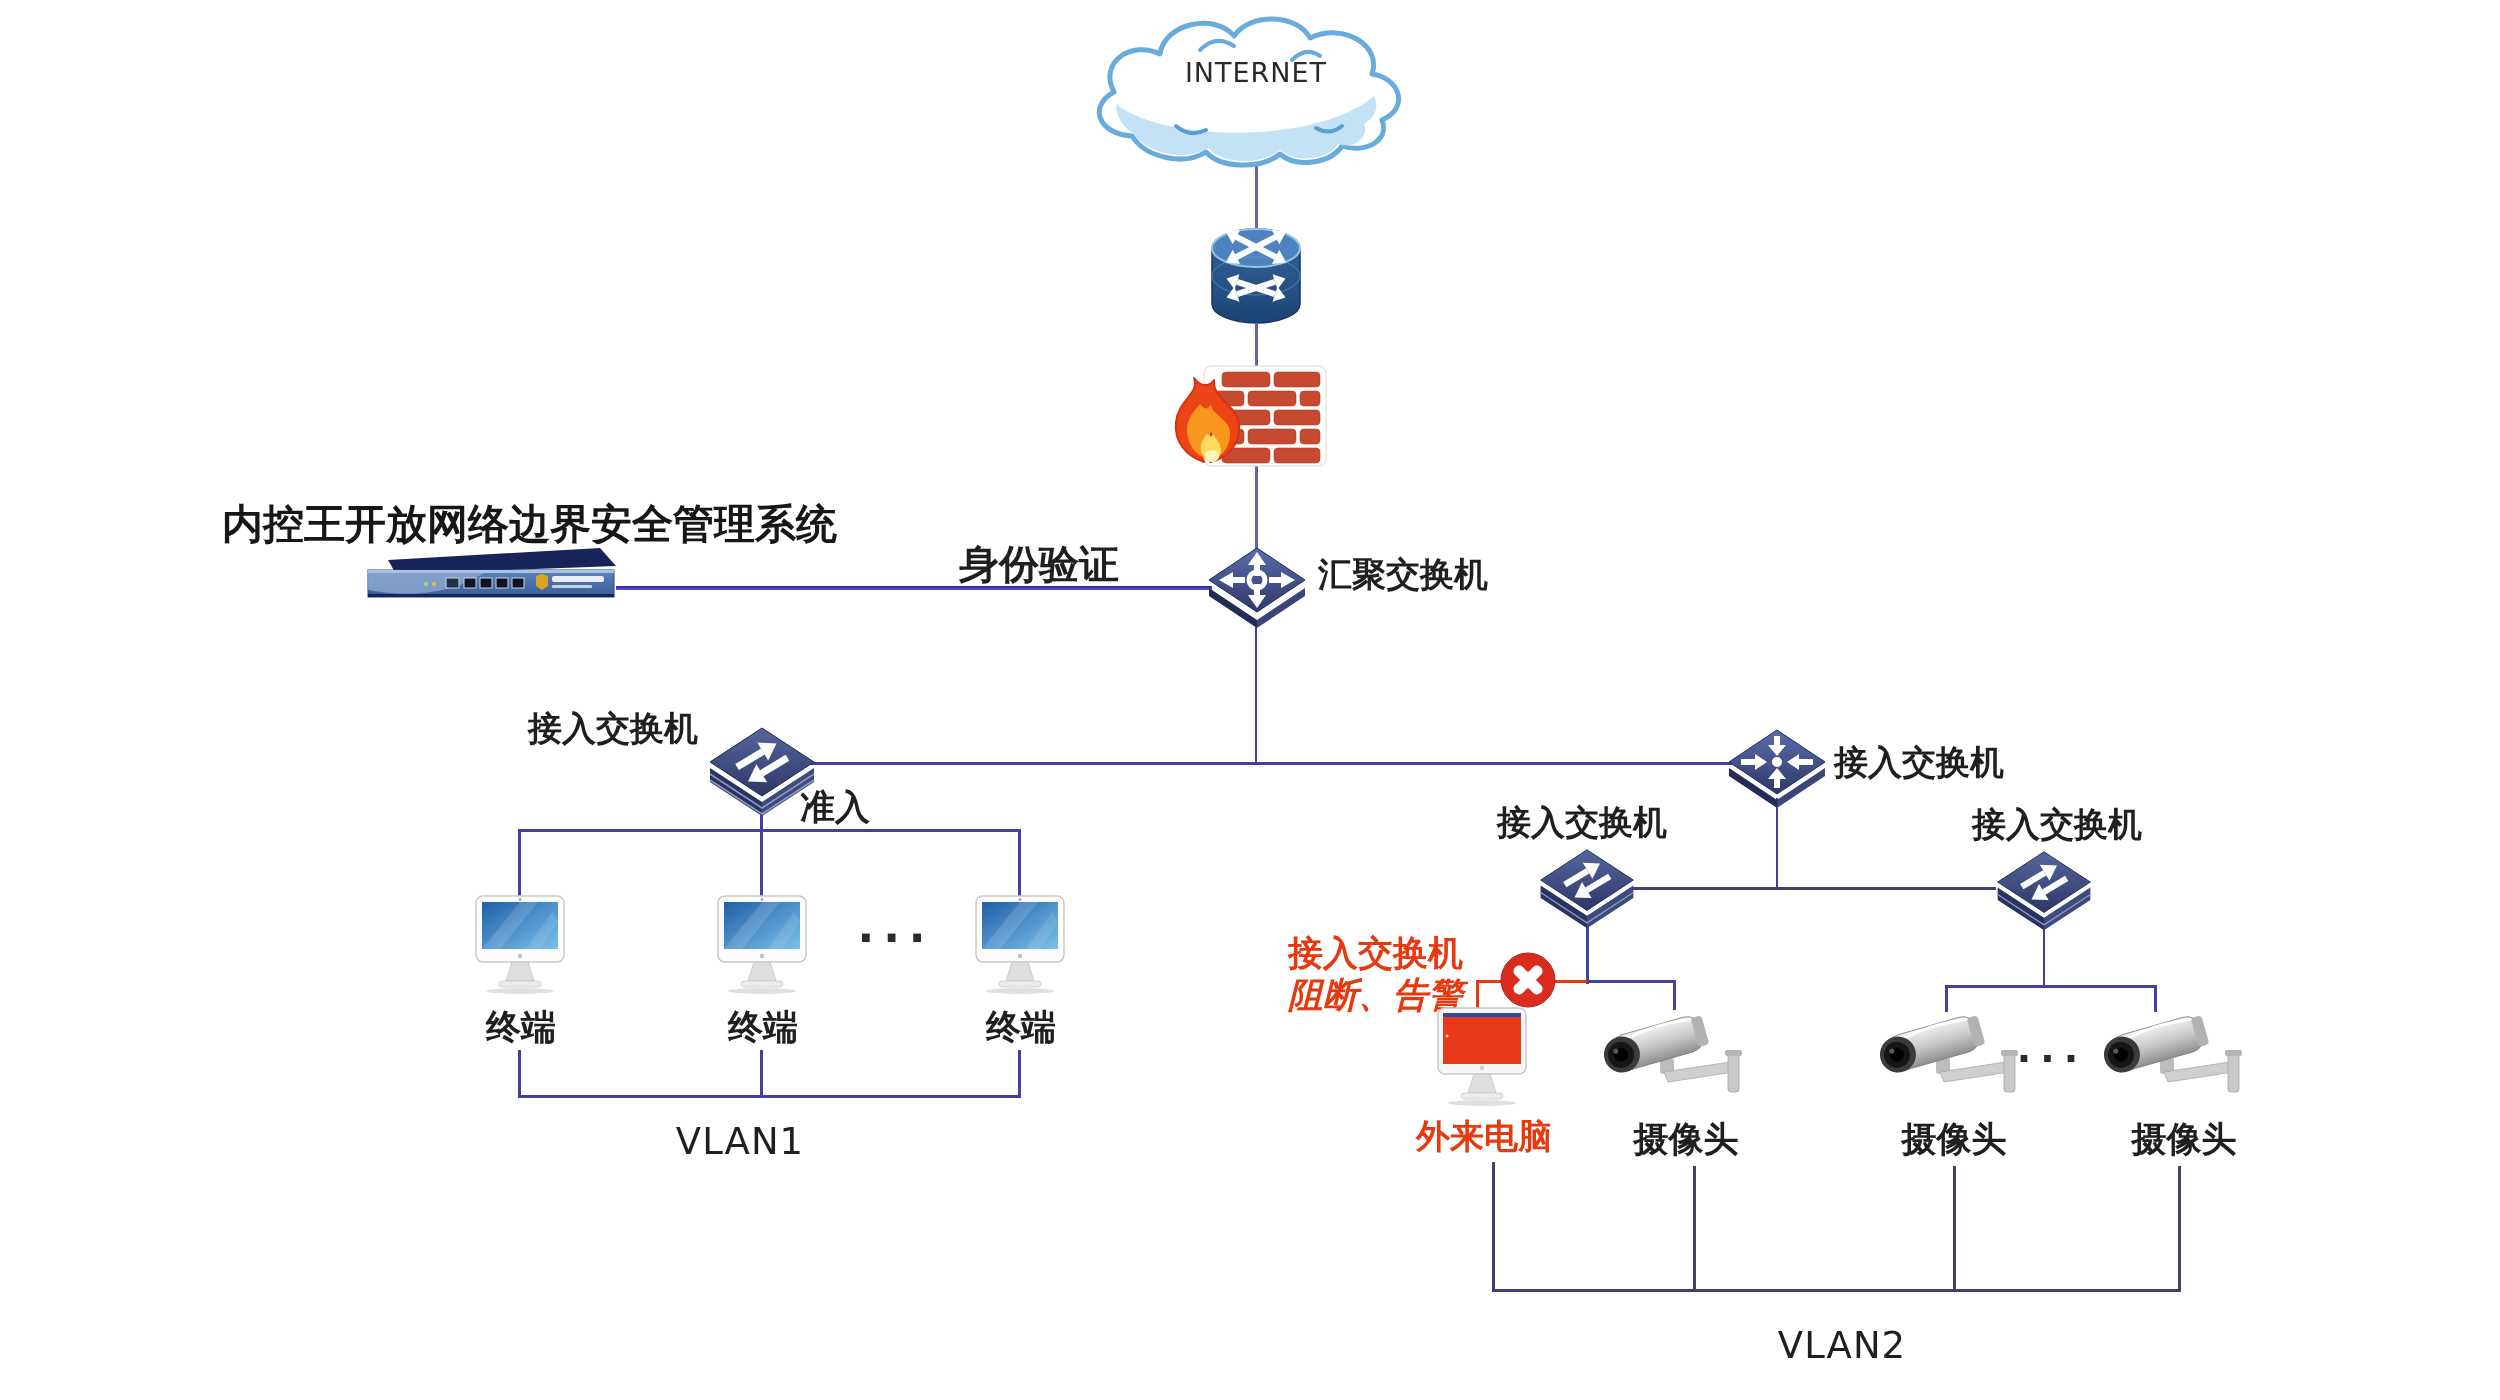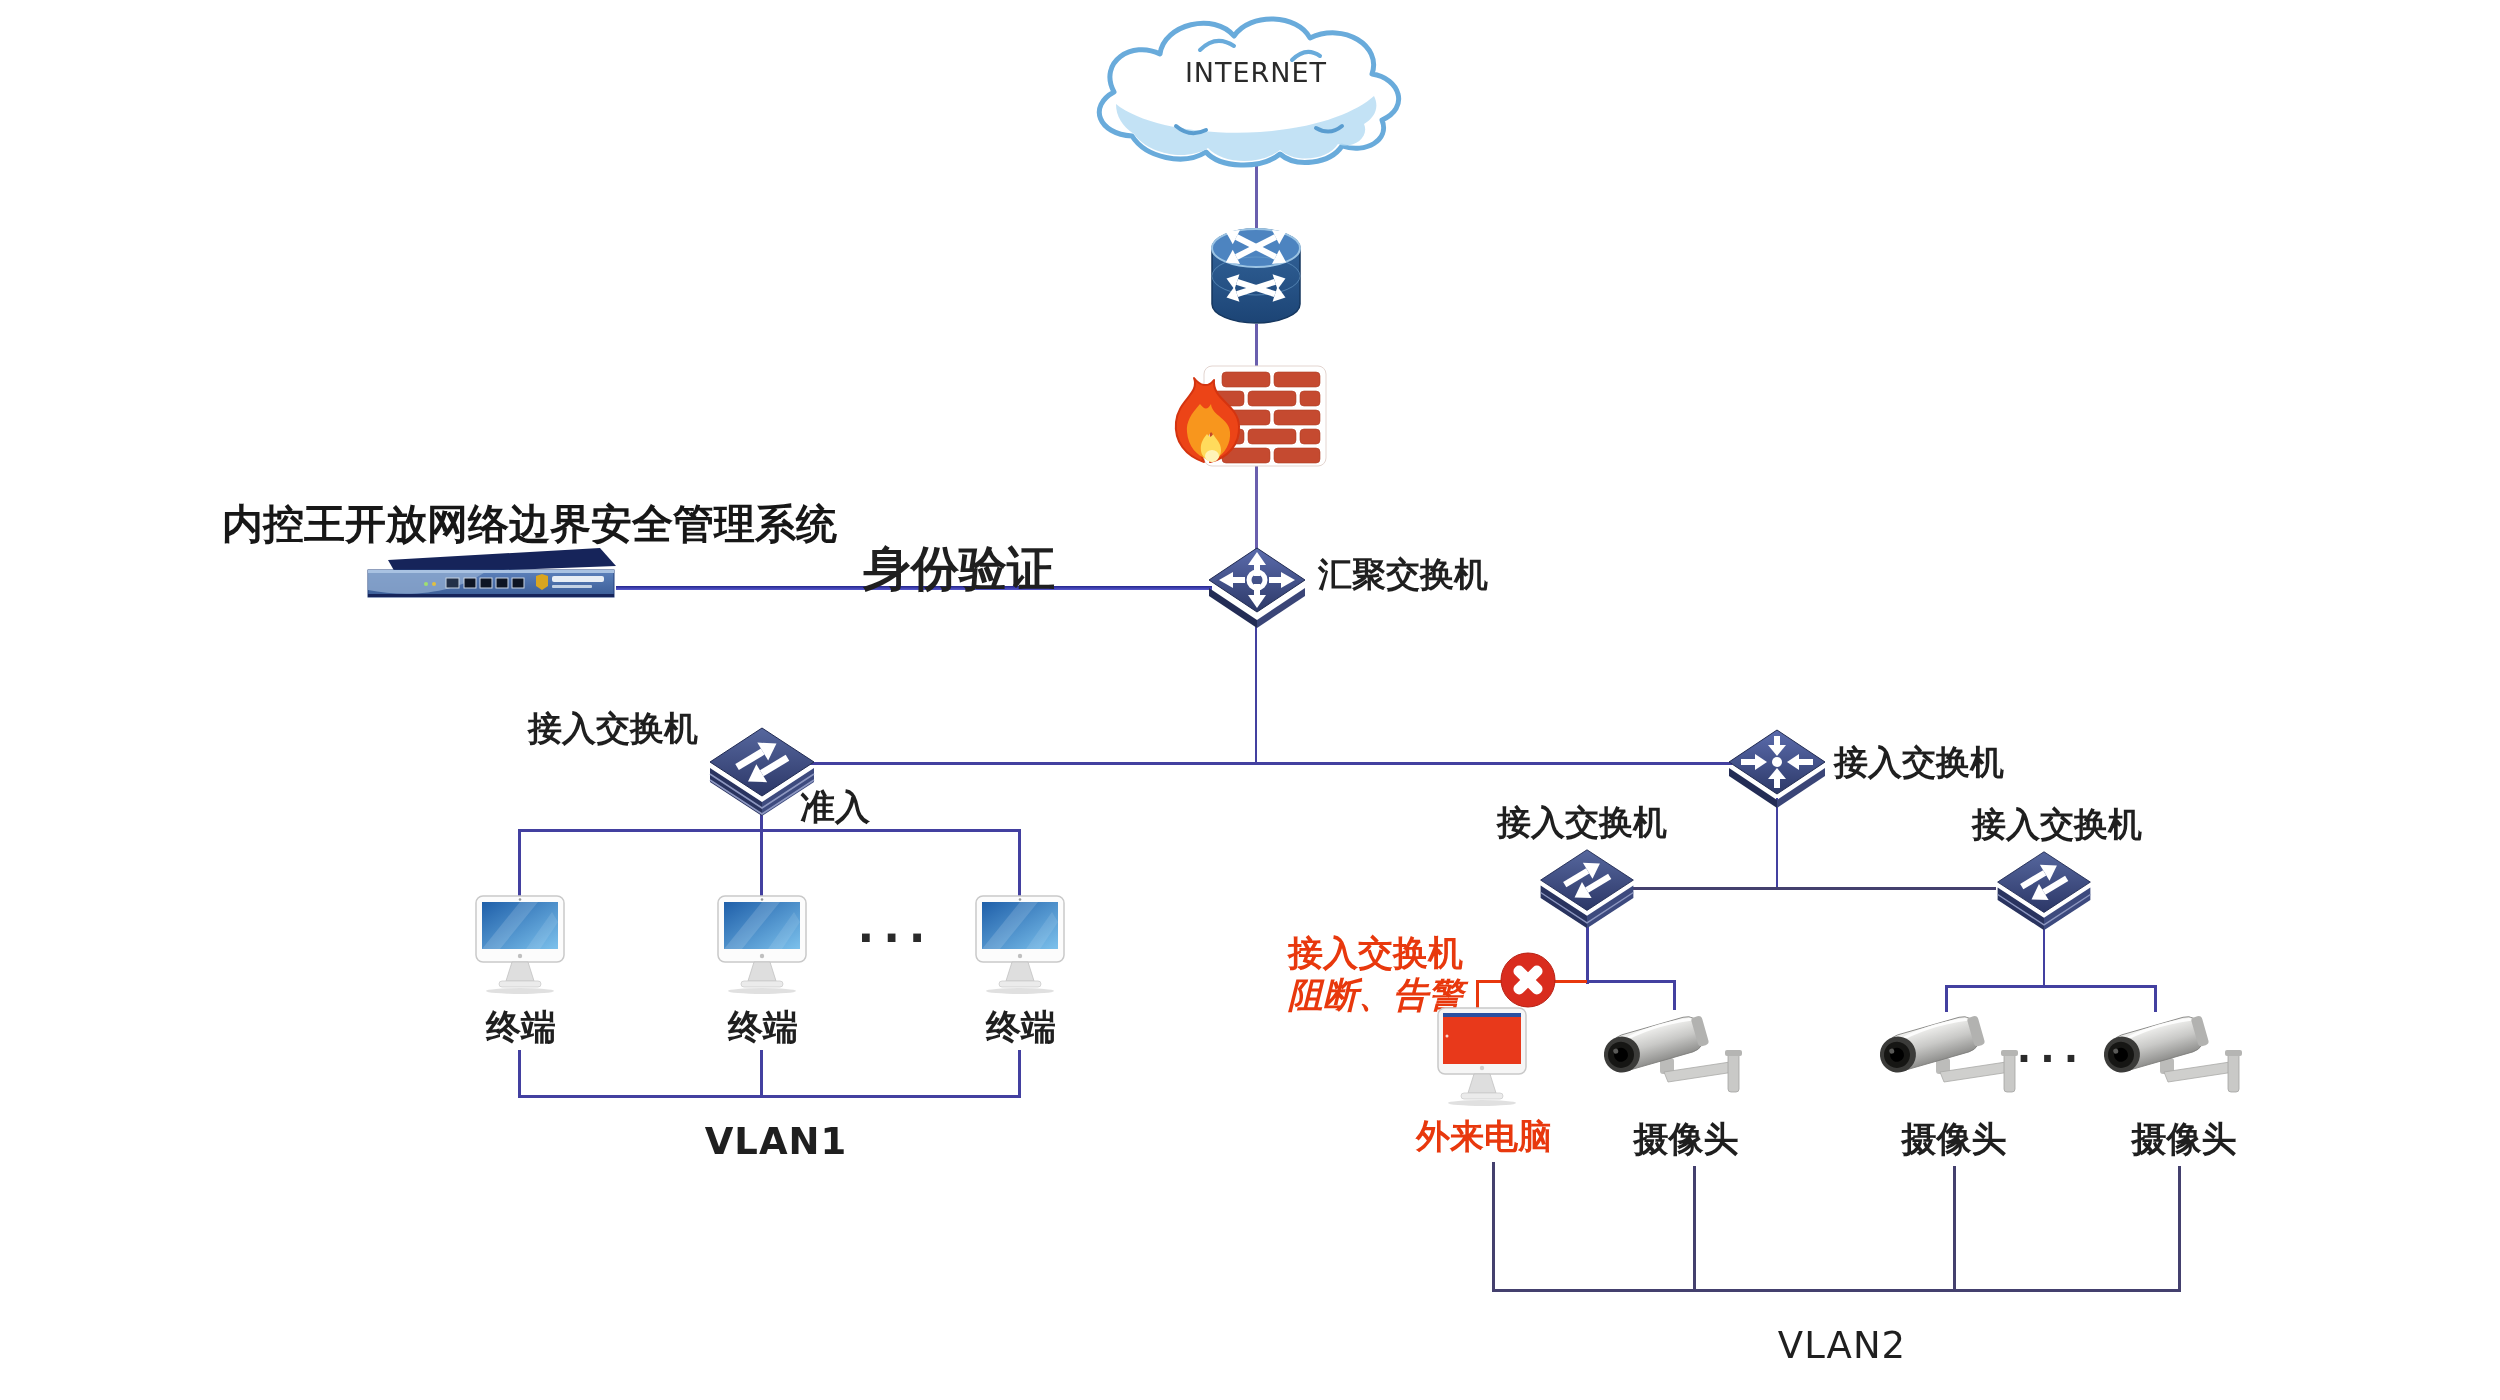--- a/index.html
+++ b/index.html
@@ -167,21 +167,21 @@
         <rect x="120" y="30" width="12" height="10"></rect>
       <rect x="136" y="30" width="12" height="10"></rect>
         <rect x="152" y="30" width="12" height="10"></rect>
     </g>
     <polygon points="176,28 182,26 188,28 188,38 182,42 176,38" fill="#d9a520"></polygon>
     <rect x="192" y="28" width="52" height="6" rx="2" fill="#e8eef5"></rect>
     <rect x="192" y="37" width="40" height="3" rx="1" fill="#c3d2e4"></rect>
     <rect x="8" y="46" width="246" height="3" fill="#16245a"></rect>
   </svg>
 </div>
-<div class="lbl cx" style="left:959px;top:542px;font-size:48px;">身份验证</div>
+<div class="lbl cx" style="left:1039px;top:542px;font-size:40px;">身份验证</div>
 
 <div class="lbl" style="left:528px;top:710px;font-size:34px;">接入交换机</div>
 <div class="abs" style="left:704px;top:726px;width:116px;height:92px;">
   <svg width="116" height="92" viewBox="0 0 116 92">
     <defs>
       <linearGradient id="diam2" x1="0" y1="0" x2="0" y2="1">
         <stop offset="0" stop-color="#56679e"></stop>
           <stop offset="1" stop-color="#2c3767"></stop>
       </linearGradient>
     </defs>
@@ -242,21 +242,21 @@
     <circle cx="52" cy="5.5" r="1.3" fill="#9a9a9a"></circle>
     <circle cx="52" cy="62" r="2.2" fill="#c0c0c0"></circle>
     <polygon points="44,68 60,68 66,87 38,87" fill="#dedede" stroke="#c2c2c2" stroke-width="0.8"></polygon>
     <rect x="31" y="87" width="42" height="6" rx="3" fill="#ebebeb" stroke="#cdcdcd" stroke-width="0.8"></rect>
   </svg>
 </div>
 <div class="dots cx" style="left:896px;top:912px;font-size:44px;">···</div>
 <div class="lbl cx" style="left:521px;top:1008px;font-size:35px;">终端</div>
 <div class="lbl cx" style="left:763px;top:1008px;font-size:35px;">终端</div>
 <div class="lbl cx" style="left:1021px;top:1008px;font-size:35px;">终端</div>
-<div class="lbl cx" style="left:776px;top:1122px;font-size:37px;font-weight:700;letter-spacing:1px;">VLAN1</div>
+<div class="lbl cx" style="left:740px;top:1122px;font-size:37px;font-weight:400;letter-spacing:1px;">VLAN1</div>
 
 <div class="abs" style="left:1725px;top:728px;width:104px;height:80px;">
   <svg width="104" height="80" viewBox="0 0 104 80">
     <polygon points="4,40 52,72 52,80 4,48" fill="#232c55"></polygon>
     <polygon points="100,40 52,72 52,80 100,48" fill="#3a4577"></polygon>
     <polygon points="52,2 100,34 52,66 4,34" fill="url(#diam1)" stroke="#1f2950" stroke-width="1"></polygon>
     <g fill="#ffffff">
       <rect x="16" y="31" width="14" height="6"></rect>
         <polygon points="42,34 30,26 30,42"></polygon>
       <rect x="74" y="31" width="14" height="6"></rect>

